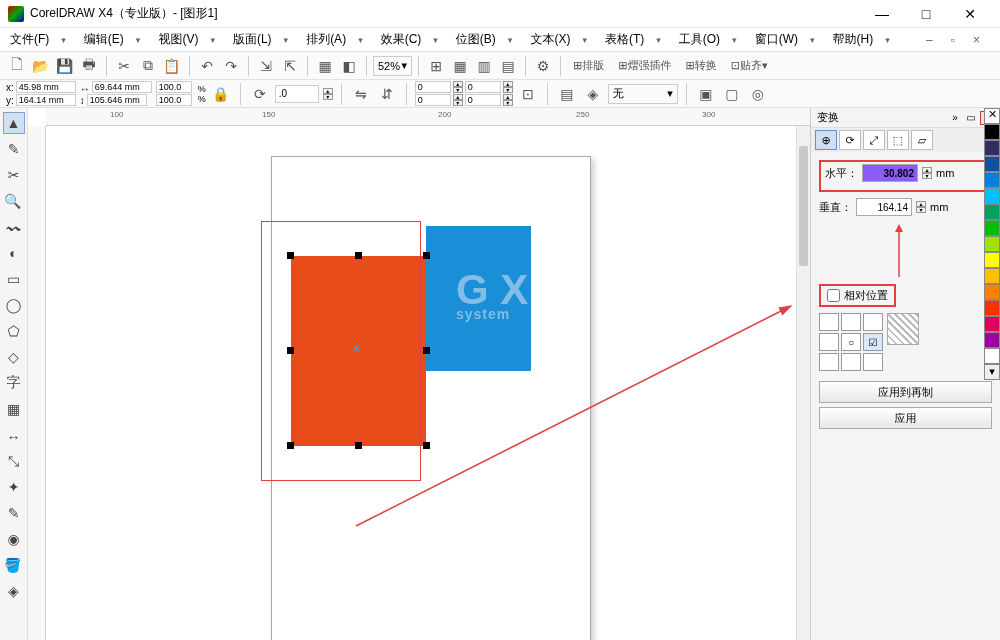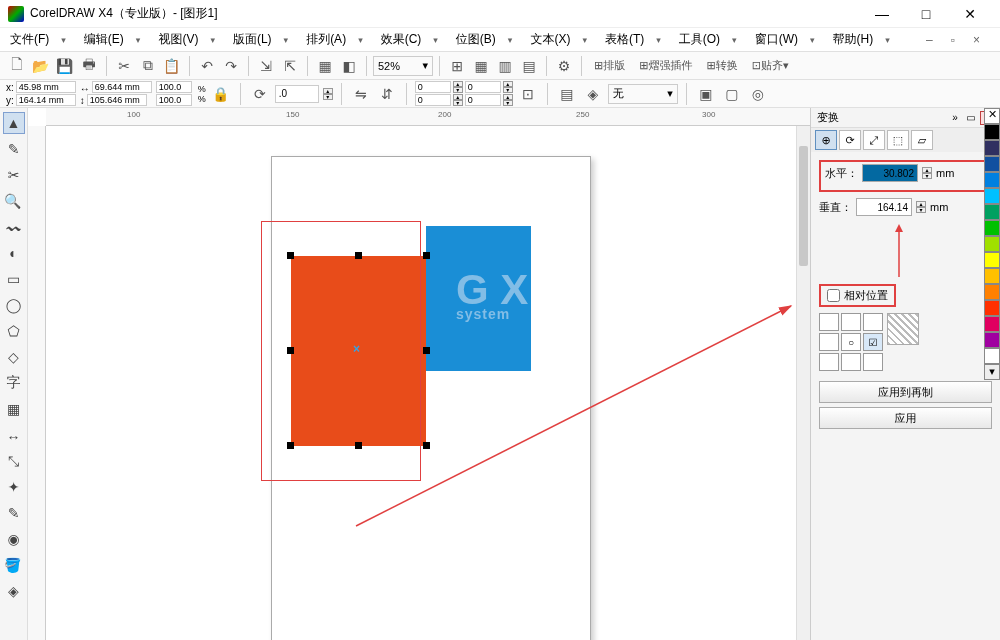--- a/index.html
+++ b/index.html
@@ -11,21 +11,21 @@
 .titlebar .wbtn { width: 44px; height: 28px; display: flex; align-items: center; justify-content: center; font-size: 14px; }
 
 .menubar { height: 24px; display: flex; align-items: center; padding: 0 6px; gap: 4px; border-bottom: 1px solid #e0e0e0; }
 .menubar span { padding: 18px 4px; font-size: 12px; }
 .menubar .drop { color: #666; font-size: 9px; margin-right: 6px; }
 .menubar .docctl { margin-left: auto; display:flex; gap:10px; color:#666; padding-right:10px;}
 
 .toolbar1 { height: 28px; display: flex; align-items: center; padding: 0 6px; gap: 2px; border-bottom: 1px solid #e0e0e0; background:#fafafa; }
 .toolbar1 .sep { width: 1px; height: 20px; background: #ccc; margin: 0 4px; }
 .tbtn { width: 22px; height: 22px; display:flex; align-items:center; justify-content:center; color:#555; font-size:14px; border-radius:2px; }
-.zoom { width:60px; height:20px; border:1px solid #ccc; font-size:11px; padding:0 4px; display:flex; align-items:center; justify-content:space-between; }
+.zoom { width:39px; height:20px; border:1px solid #ccc; font-size:11px; padding:0 4px; display:flex; align-items:center; justify-content:space-between; }
 .tbtn.text { width:auto; padding:0 6px; font-size:11px; }
 
 .propbar { height: 28px; display:flex; align-items:center; padding:0 6px; gap:4px; border-bottom:1px solid #e0e0e0; background:#fafafa; }
 .propbar .coord { display:flex; flex-direction:column; gap:1px; font-size:10px; }
 .propbar .coord div { display:flex; align-items:center; gap:2px; }
 .propbar .coord input { width:60px; height:12px; border:1px solid #ccc; font-size:9px; padding:0 2px; }
 .propbar .sep { width:1px; height:22px; background:#ccc; margin:0 4px; }
 .propbar .small { display:flex; flex-direction:column; gap:1px; }
 .propbar .small input { width:36px; height:12px; border:1px solid #ccc; font-size:9px; padding:0 2px; }
 .spin { display:flex; flex-direction:column; }
@@ -252,22 +252,22 @@
     <div class="tool">⤡</div>
     <div class="tool">✦</div>
     <div class="tool">✎</div>
     <div class="tool">◉</div>
     <div class="tool">🪣</div>
     <div class="tool">◈</div>
   </div>
 
   <div class="canvas-wrap">
     <div class="ruler-h">
-      <span class="tick" style="left:81px">100</span>
-      <span class="tick" style="left:240px">150</span>
+      <span class="tick" style="left:64px">100</span>
+      <span class="tick" style="left:216px">150</span>
       <span class="tick" style="left:392px">200</span>
       <span class="tick" style="left:530px">250</span>
       <span class="tick" style="left:656px">300</span>
     </div>
     <div class="ruler-v"></div>
     <div class="canvas">
       <div class="page"></div>
       <div class="rect-blue"></div>
       <div class="watermark"><span>G X</span><small>system</small></div>
       <div class="rect-orange"></div>
@@ -308,21 +308,21 @@
       <div class="dt active">⊕</div>
       <div class="dt">⟳</div>
       <div class="dt">⤢</div>
       <div class="dt">⬚</div>
       <div class="dt">▱</div>
     </div>
     <div class="docker-body">
       <div class="hl" style="margin-bottom:6px;">
         <div class="row">
           <span>水平：</span>
-          <input class="num" style="background: #0369a1;" value="30.802">
+          <input class="num" style="background: #8b5cf6; font-weight: bold;" value="30.802">
           <div class="spin">
               <div>▴</div>
               <div>▾</div>
             </div>
           <span>mm</span>
         </div>
       </div>
       <div class="row">
         <span>垂直：</span>
         <input class="num" value="164.14" style="">

